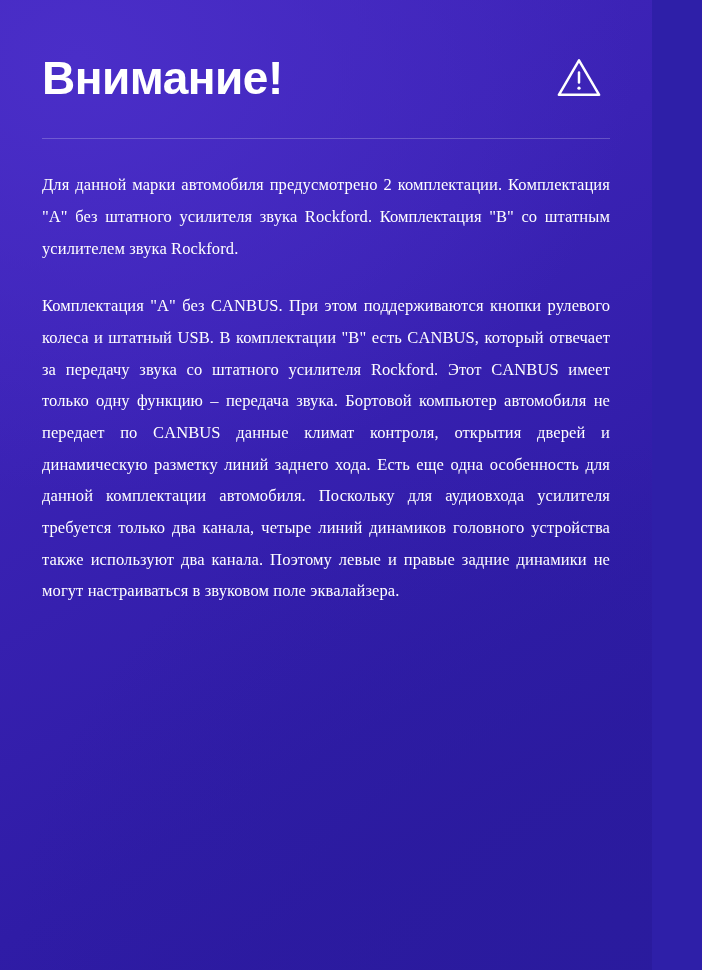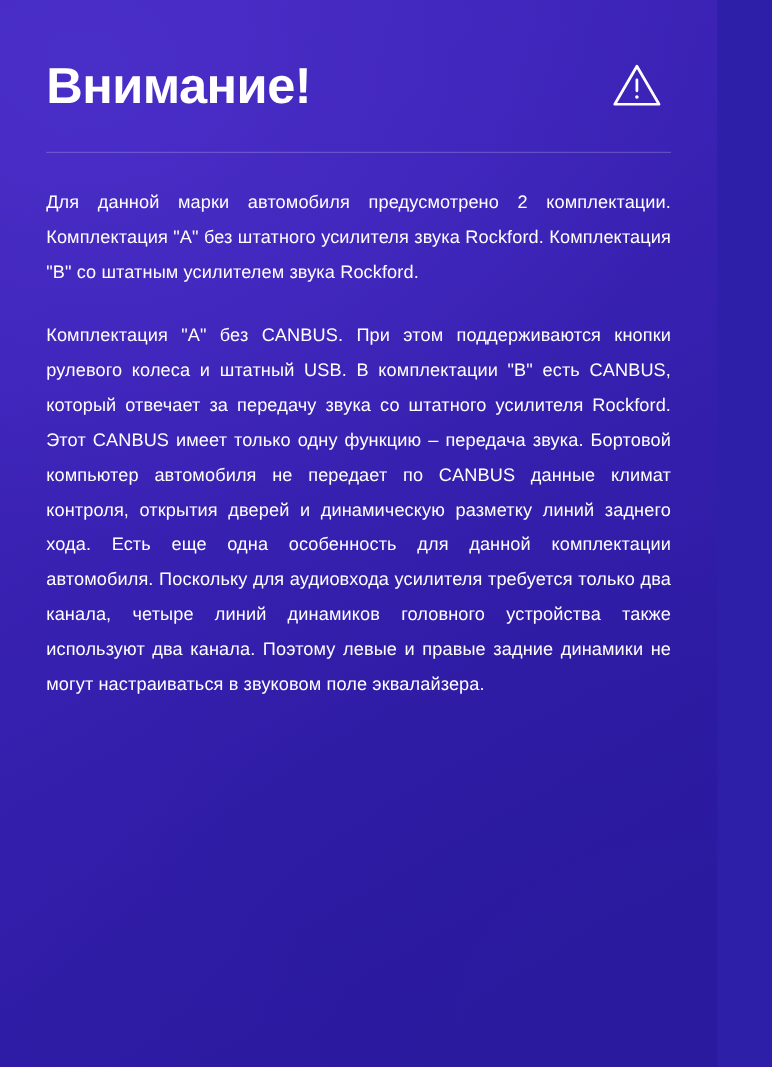--- a/index.html
+++ b/index.html
@@ -54,20 +54,21 @@
     margin-top: 30px;
   }
   p {
     margin: 12px 0 26px 0;
     font-size: 16.5px;
     line-height: 1.92;
     color: #ffffff;
     text-align: justify;
     text-justify: inter-word;
     letter-spacing: 0.1px;
+    font-family: Liberation Serif, serif;
   }
   p.highlight {
     color: #3fd2f2;
   }
   p:last-child {
     margin-bottom: 0;
   }
 </style>
 </head>
 <body>

